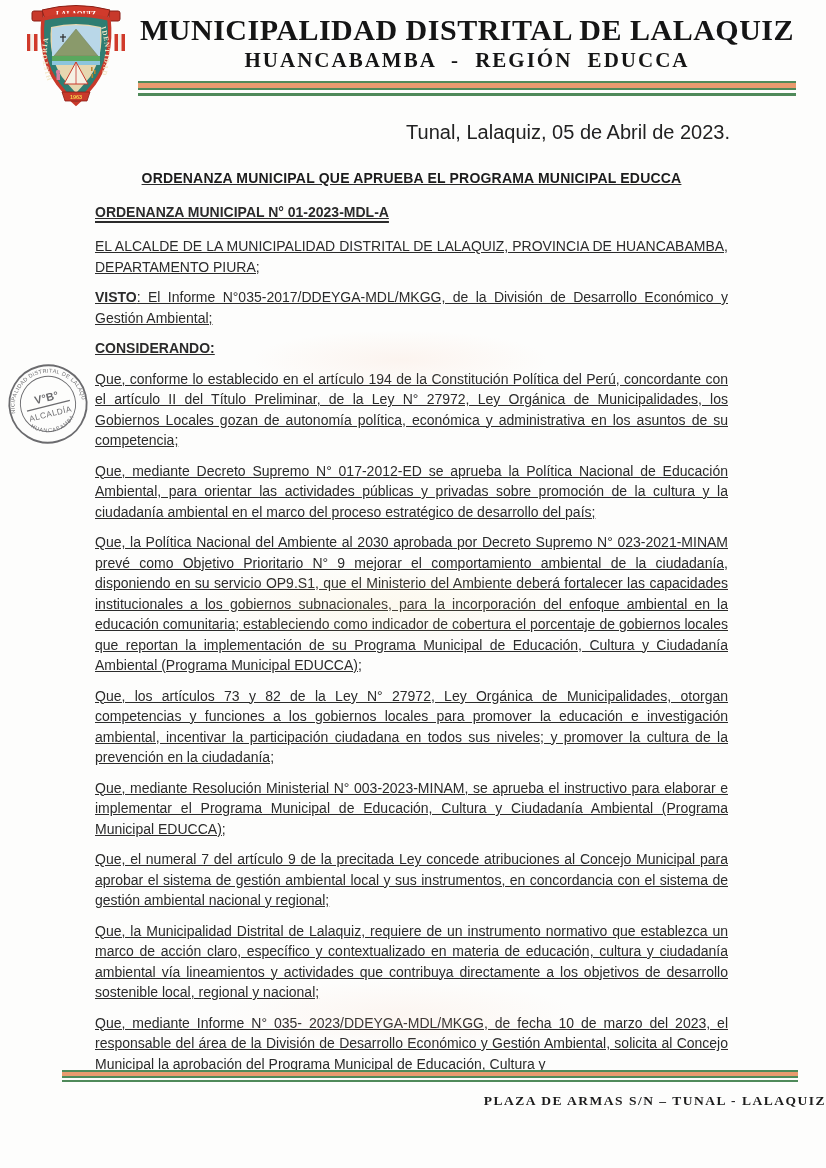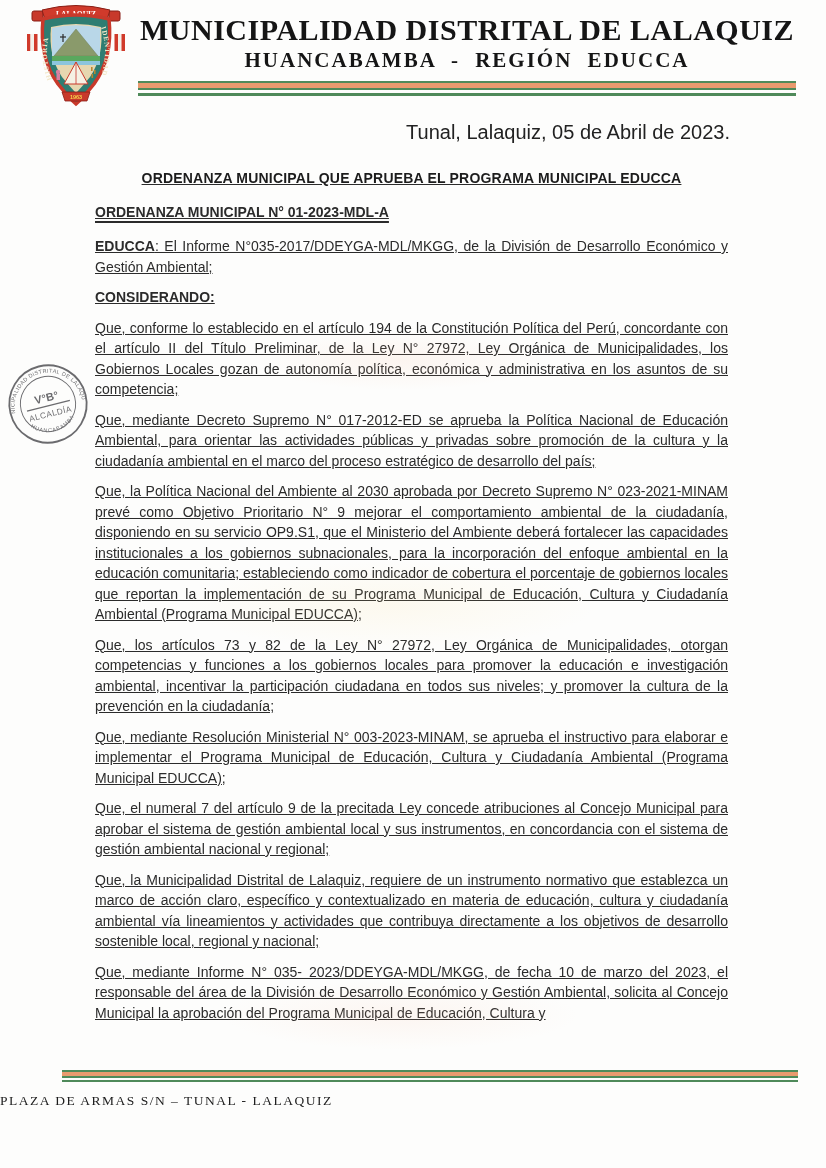--- a/index.html
+++ b/index.html
@@ -55,22 +55,22 @@
     position:absolute;left:2px;top:350px;width:92px;height:108px;
     opacity:.82;pointer-events:none;
   }
 
   
   .footer{position:absolute;left:0;right:0;top:1070px}
   .footer-rule{margin:0 28px 0 62px}
   .footer-rule .rule-band{height:4px}
   .footer-rule .rule-thin{height:2px;margin-top:2px}
   .footer-address{
-    margin-top:11px;text-align:left;
-    font-family:"Liberation Serif",serif;font-weight:normal;
+    margin-top:11px;text-align:right;
+    font-family:"Liberation Serif",serif;font-weight:bold;
     font-size:13.5px;letter-spacing:1.5px;color:#1c1c1c;
   }
 
   
   .smudge{position:absolute;pointer-events:none;border-radius:50%}
   .smudge.s1{left:250px;top:330px;width:300px;height:60px;background:radial-gradient(ellipse at center,rgba(246,190,160,.14),transparent 70%)}
   .smudge.s2{left:180px;top:560px;width:420px;height:90px;background:radial-gradient(ellipse at center,rgba(248,220,140,.12),transparent 70%)}
   .smudge.s3{left:220px;top:980px;width:360px;height:70px;background:radial-gradient(ellipse at center,rgba(246,190,160,.12),transparent 70%)}
 </style>
 </head>
@@ -156,22 +156,23 @@
 
   <div class="dateline">Tunal, Lalaquiz, 05 de Abril de 2023.</div>
 
   <main class="docbody">
     <p class="doc-title">ORDENANZA MUNICIPAL QUE APRUEBA EL PROGRAMA MUNICIPAL EDUCCA</p>
 
     <p class="ord-num">
       <span>ORDENANZA MUNICIPAL N° 01-2023-MDL-A</span>
     </p>
 
-
-    <p><span class="visto-label">EDUCCA</span><span>: El Informe N°035-2017/DDEYGA-MDL/MKGG, de la División de Desarrollo Económico y Gestión Ambiental;</span></p>
+    <p>EL ALCALDE DE LA MUNICIPALIDAD DISTRITAL DE LALAQUIZ, PROVINCIA DE HUANCABAMBA, DEPARTAMENTO PIURA;</p>
+
+    <p><span class="visto-label">VISTO</span><span>: El Informe N°035-2017/DDEYGA-MDL/MKGG, de la División de Desarrollo Económico y Gestión Ambiental;</span></p>
 
     <p class="considerando">CONSIDERANDO:</p>
 
     <p>Que, conforme lo establecido en el artículo 194 de la Constitución Política del Perú, concordante con el artículo II del Título Preliminar, de la Ley N° 27972, Ley Orgánica de Municipalidades, los Gobiernos Locales gozan de autonomía política, económica y administrativa en los asuntos de su competencia;</p>
     <p>Que, mediante Decreto Supremo N° 017-2012-ED se aprueba la Política Nacional de Educación Ambiental, para orientar las actividades públicas y privadas sobre promoción de la cultura y la ciudadanía ambiental en el marco del proceso estratégico de desarrollo del país;</p>
     <p>Que, la Política Nacional del Ambiente al 2030 aprobada por Decreto Supremo N° 023-2021-MINAM prevé como Objetivo Prioritario N° 9 mejorar el comportamiento ambiental de la ciudadanía, disponiendo en su servicio OP9.S1, que el Ministerio del Ambiente deberá fortalecer las capacidades institucionales a los gobiernos subnacionales, para la incorporación del enfoque ambiental en la educación comunitaria; estableciendo como indicador de cobertura el porcentaje de gobiernos locales que reportan la implementación de su Programa Municipal de Educación, Cultura y Ciudadanía Ambiental (Programa Municipal EDUCCA);</p>
     <p>Que, los artículos 73 y 82 de la Ley N° 27972, Ley Orgánica de Municipalidades, otorgan competencias y funciones a los gobiernos locales para promover la educación e investigación ambiental, incentivar la participación ciudadana en todos sus niveles; y promover la cultura de la prevención en la ciudadanía;</p>
     <p>Que, mediante Resolución Ministerial N° 003-2023-MINAM, se aprueba el instructivo para elaborar e implementar el Programa Municipal de Educación, Cultura y Ciudadanía Ambiental (Programa Municipal EDUCCA);</p>
     <p>Que, el numeral 7 del artículo 9 de la precitada Ley concede atribuciones al Concejo Municipal para aprobar el sistema de gestión ambiental local y sus instrumentos, en concordancia con el sistema de gestión ambiental nacional y regional;</p>
     <p>Que, la Municipalidad Distrital de Lalaquiz, requiere de un instrumento normativo que establezca un marco de acción claro, específico y contextualizado en materia de educación, cultura y ciudadanía ambiental vía lineamientos y actividades que contribuya directamente a los objetivos de desarrollo sostenible local, regional y nacional;</p>

